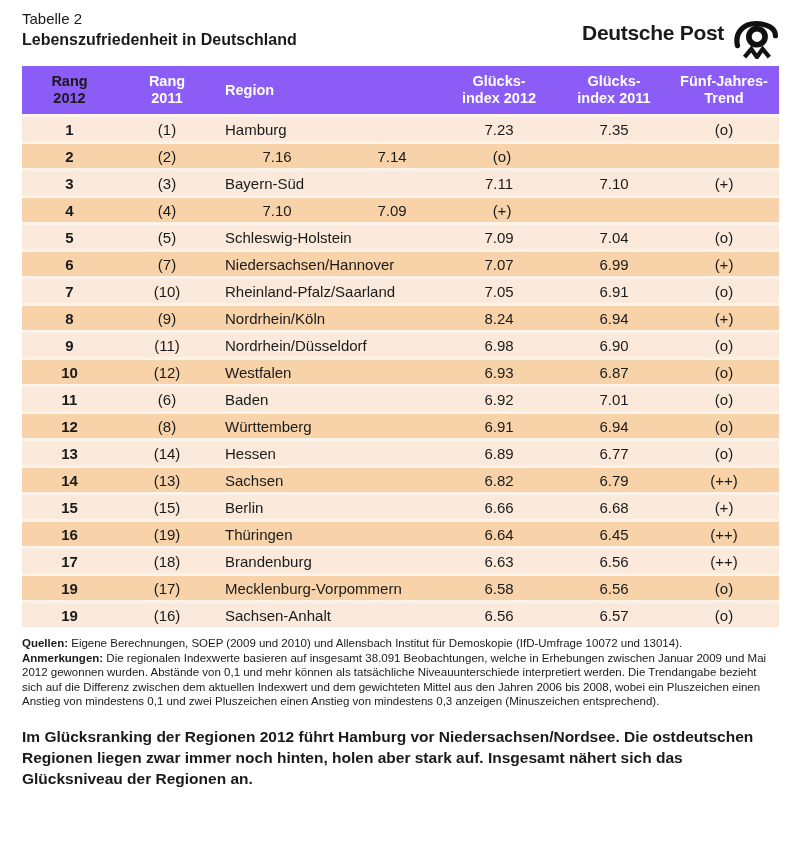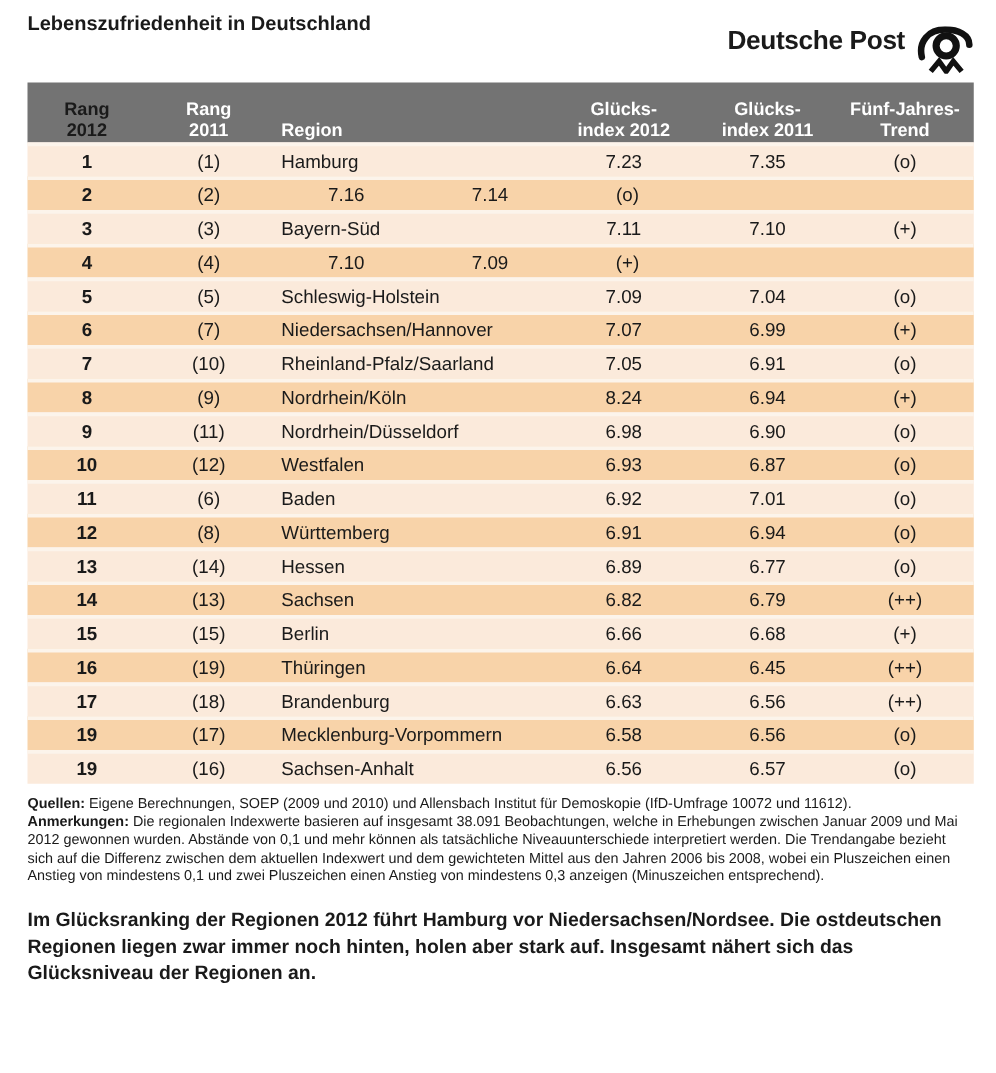--- a/index.html
+++ b/index.html
@@ -20,22 +20,22 @@
   }
   .title-block .table-label { font-size: 15px; line-height: 20px; font-weight: 400; }
   .title-block .doc-title  { font-size: 16px; line-height: 21px; font-weight: 700; }
   .logo-block { display: flex; align-items: flex-start; gap: 9px; margin-top: 12px; }
   .logo-text { font-size: 21px; font-weight: 700; letter-spacing: -0.3px; white-space: nowrap; }
   .posthorn svg { display: block; }
 
   
   .gtable { width: 757px; margin-top: 0; }
   .thead {
-    display: flex; height: 48px; background: #737373;
-    align-items: flex-end;
+    display: flex; height: 48px; background: #8b5cf6;
+    align-items: center;
   }
   .hcell {
     color: #ffffff; font-weight: 700; font-size: 14.5px; line-height: 17px;
     text-align: center; white-space: pre-line;
   }
   .hcell.first { color: #1a1a1a; }
   .trow {
     display: flex; height: 27px; align-items: center;
     border-top: 3px solid #FCF4EB;
   }
@@ -59,20 +59,21 @@
     font-size: 15.5px; line-height: 21px; font-weight: 700;
   }
 </style>
 </head>
 <body>
 
 <div class="content">
 
   <div class="doc-header">
     <div class="title-block">
+      <div class="table-label">Tabelle 2</div>
       <div class="doc-title">Lebenszufriedenheit in Deutschland</div>
     </div>
     <div class="logo-block">
       <span class="logo-text">Deutsche Post</span>
       <span class="posthorn">
         <svg width="46" height="38" viewBox="0 0 48 40" fill="none" xmlns="http://www.w3.org/2000/svg">
           <circle cx="25" cy="16.5" r="8.5" stroke="#111111" stroke-width="6"></circle>
           <path d="M4.5,26 C1.5,13 10,2.8 24,2.8 C35.5,2.8 44.5,7.5 44.5,15.5" stroke="#111111" stroke-width="5.5" stroke-linecap="round"></path>
           <path d="M12,38 L19,29.5 L25,38 L31,29.5 L38,38" stroke="#111111" stroke-width="4.5" stroke-linejoin="miter"></path>
         </svg>
@@ -242,19 +243,19 @@
       <div class="cell c2">(16)</div>
       <div class="cell c3">Sachsen-Anhalt</div>
       <div class="cell c4">6.56</div>
       <div class="cell c5">6.57</div>
       <div class="cell c6">(o)</div>
     </div>
       </div>
   </div>
 
   <div class="footnotes">
-    <span class="fn-label">Quellen:</span><span> Eigene Berechnungen, SOEP (2009 und 2010) und Allensbach Institut für Demoskopie (IfD-Umfrage 10072 und 11612).</span><br>
+    <span class="fn-label">Quellen:</span><span> Eigene Berechnungen, SOEP (2009 und 2010) und Allensbach Institut für Demoskopie (IfD-Umfrage 10072 und 13014).</span><br>
     <span class="fn-label">Anmerkungen:</span><span> Die regionalen Indexwerte basieren auf insgesamt 38.091 Beobachtungen, welche in Erhebungen zwischen Januar 2009 und Mai 2012 gewonnen wurden. Abstände von 0,1 und mehr können als tatsächliche Niveauunterschiede interpretiert werden. Die Trendangabe bezieht sich auf die Differenz zwischen dem aktuellen Indexwert und dem gewichteten Mittel aus den Jahren 2006 bis 2008, wobei ein Pluszeichen einen Anstieg von mindestens 0,1 und zwei Pluszeichen einen Anstieg von mindestens 0,3 anzeigen (Minuszeichen entsprechend).</span>
   </div>
 
   <div class="summary">Im Glücksranking der Regionen 2012 führt Hamburg vor Niedersachsen/Nordsee. Die ostdeutschen Regionen liegen zwar immer noch hinten, holen aber stark auf. Insgesamt nähert sich das Glücksniveau der Regionen an.</div>
 
 </div>
 
 </body></html>

